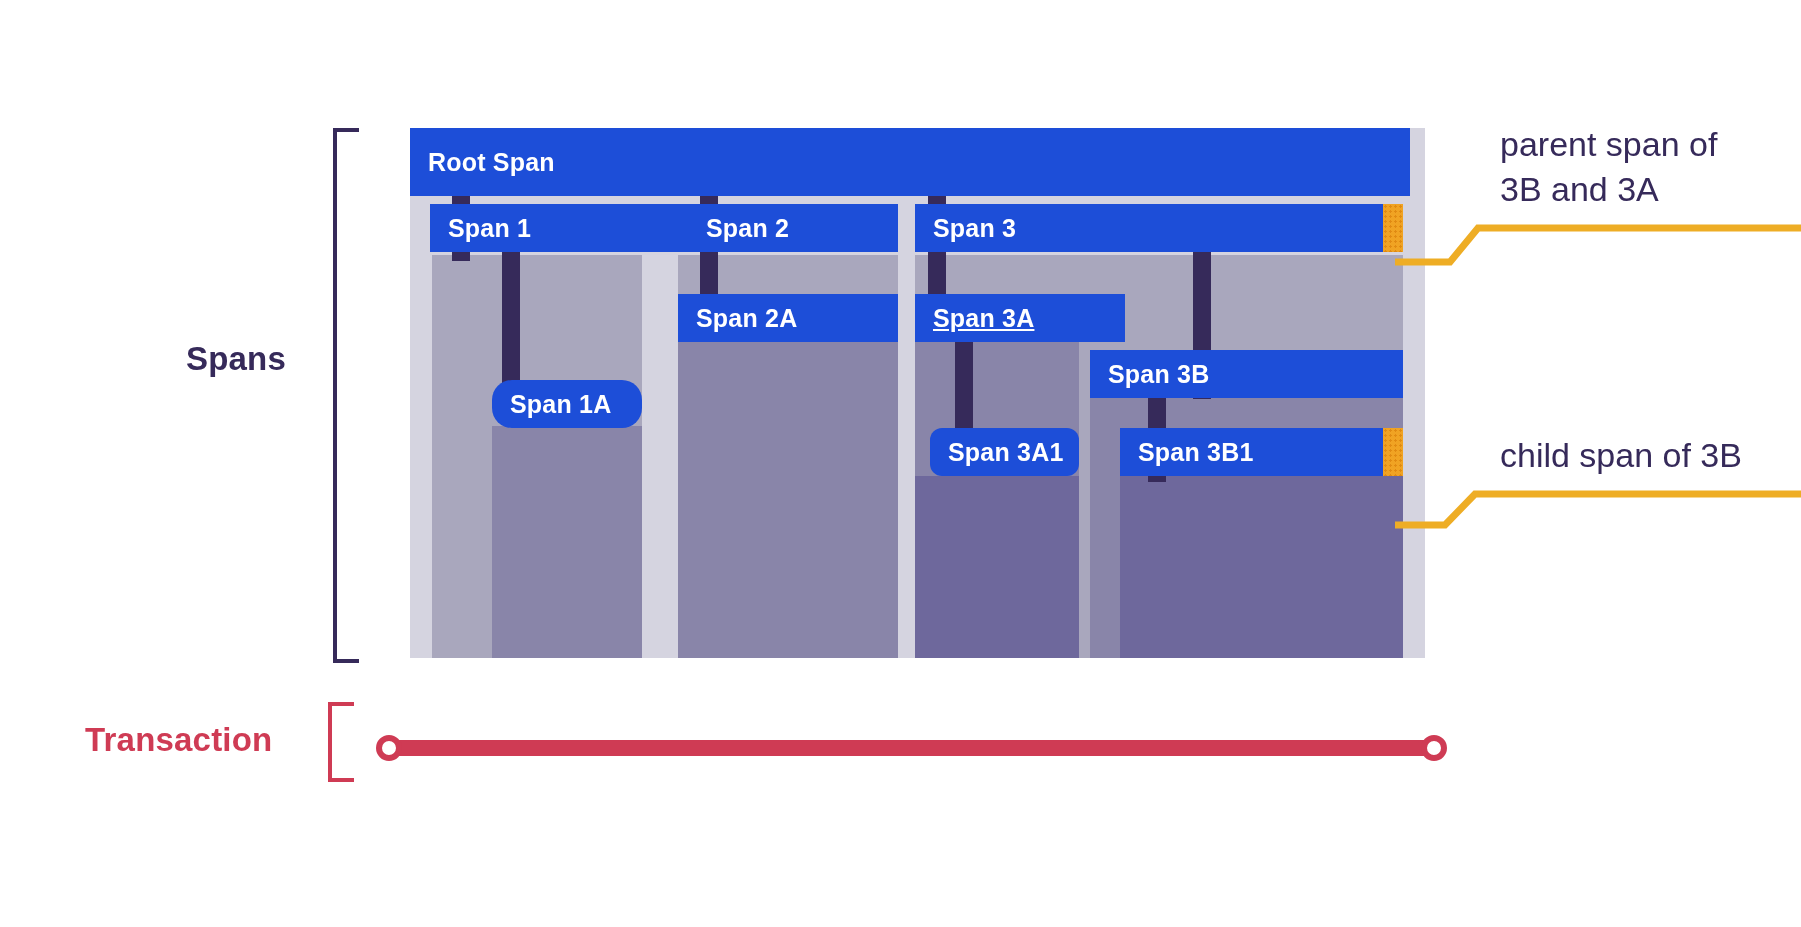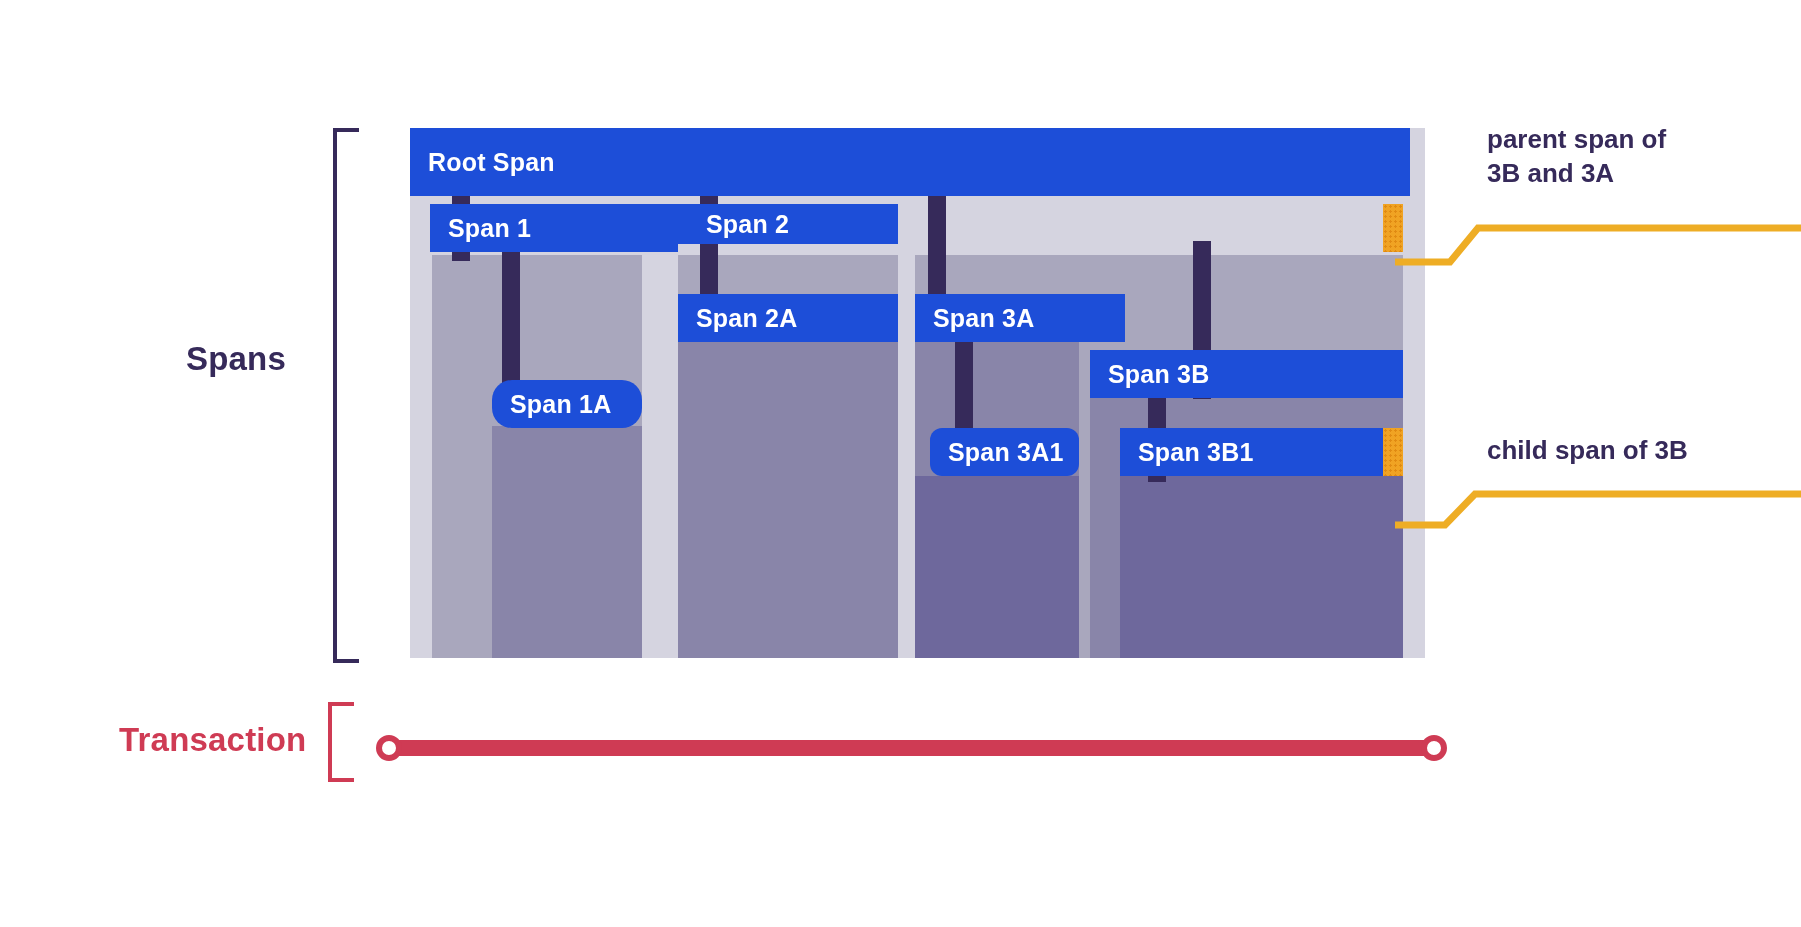--- a/index.html
+++ b/index.html
@@ -31,21 +31,20 @@
     left: 186px;
     top: 340px;
     font-size: 33px;
     color: #362a5a;
   }
   #transaction-label {
     left: 85px;
     top: 721px;
     font-size: 33px;
     color: #cf3b54;
-    margin-left: 34px;
   }
 
   
   .bracket {
     position: absolute;
     box-sizing: border-box;
     border-style: solid;
     border-color: #362a5a;
     border-width: 4px 0 4px 4px;
     border-right: none;
@@ -102,25 +101,26 @@
     background-image:
       radial-gradient(#e08a12 1px, transparent 1.4px);
     background-size: 5px 5px;
   }
 
   
   .leader { position: absolute; }
 
   .callout {
     position: absolute;
-    font-size: 26px;
-    font-weight: 700;
+    font-size: 34px;
+    font-weight: 400;
     color: #362a5a;
     line-height: 1.32;
     white-space: pre-line;
+    margin-left: 13px;
   }
 
   
   #txn-line {
     position: absolute;
     left: 385px;
     top: 740px;
     width: 1057px;
     height: 16px;
     background: #cf3b54;
@@ -188,30 +188,33 @@
     </div>
 
     <div class="span-bar" style="left:20px; top:76px; width:248px; height:48px;">
       <span>Span 1</span>
     </div>
 
     <div class="span-bar" style="left:82px; top:252px; width:150px; height:48px;border-radius:20px;">
       <span>Span 1A</span>
     </div>
 
-    <div class="span-bar" style="left:268px; top:76px; width:220px; height:40px;padding-left:28px;">
+    <div class="span-bar" style="left:268px; top:76px; width:220px; height:48px;padding-left:28px;">
       <span>Span 2</span>
     </div>
 
     <div class="span-bar" style="left:268px; top:166px; width:220px; height:48px;">
       <span>Span 2A</span>
     </div>
 
-
-    <div class="span-bar" style="left:505px; top:166px; width:210px; height:48px;">
+    <div class="span-bar" style="left:505px; top:76px; width:488px; height:48px;">
+      <span>Span 3</span>
+    </div>
+
+    <div class="span-bar" style="left:505px; top:166px; width:210px; height:48px;text-decoration:underline;">
       <span>Span 3A</span>
     </div>
 
     <div class="span-bar" style="left:520px; top:300px; width:149px; height:48px;border-radius:12px;">
       <span>Span 3A1</span>
     </div>
 
     <div class="span-bar" style="left:680px; top:222px; width:313px; height:48px;">
       <span>Span 3B</span>
     </div>

